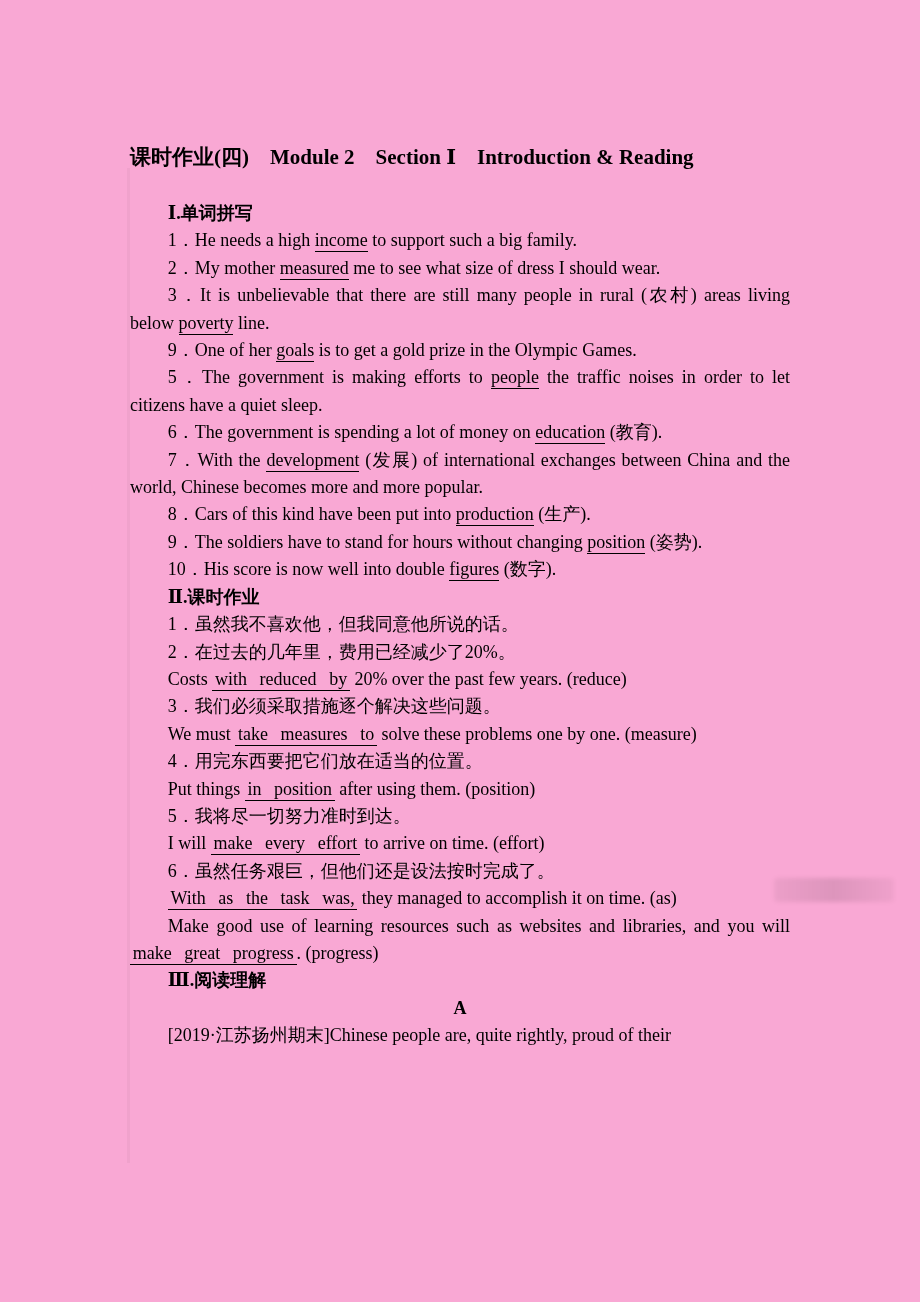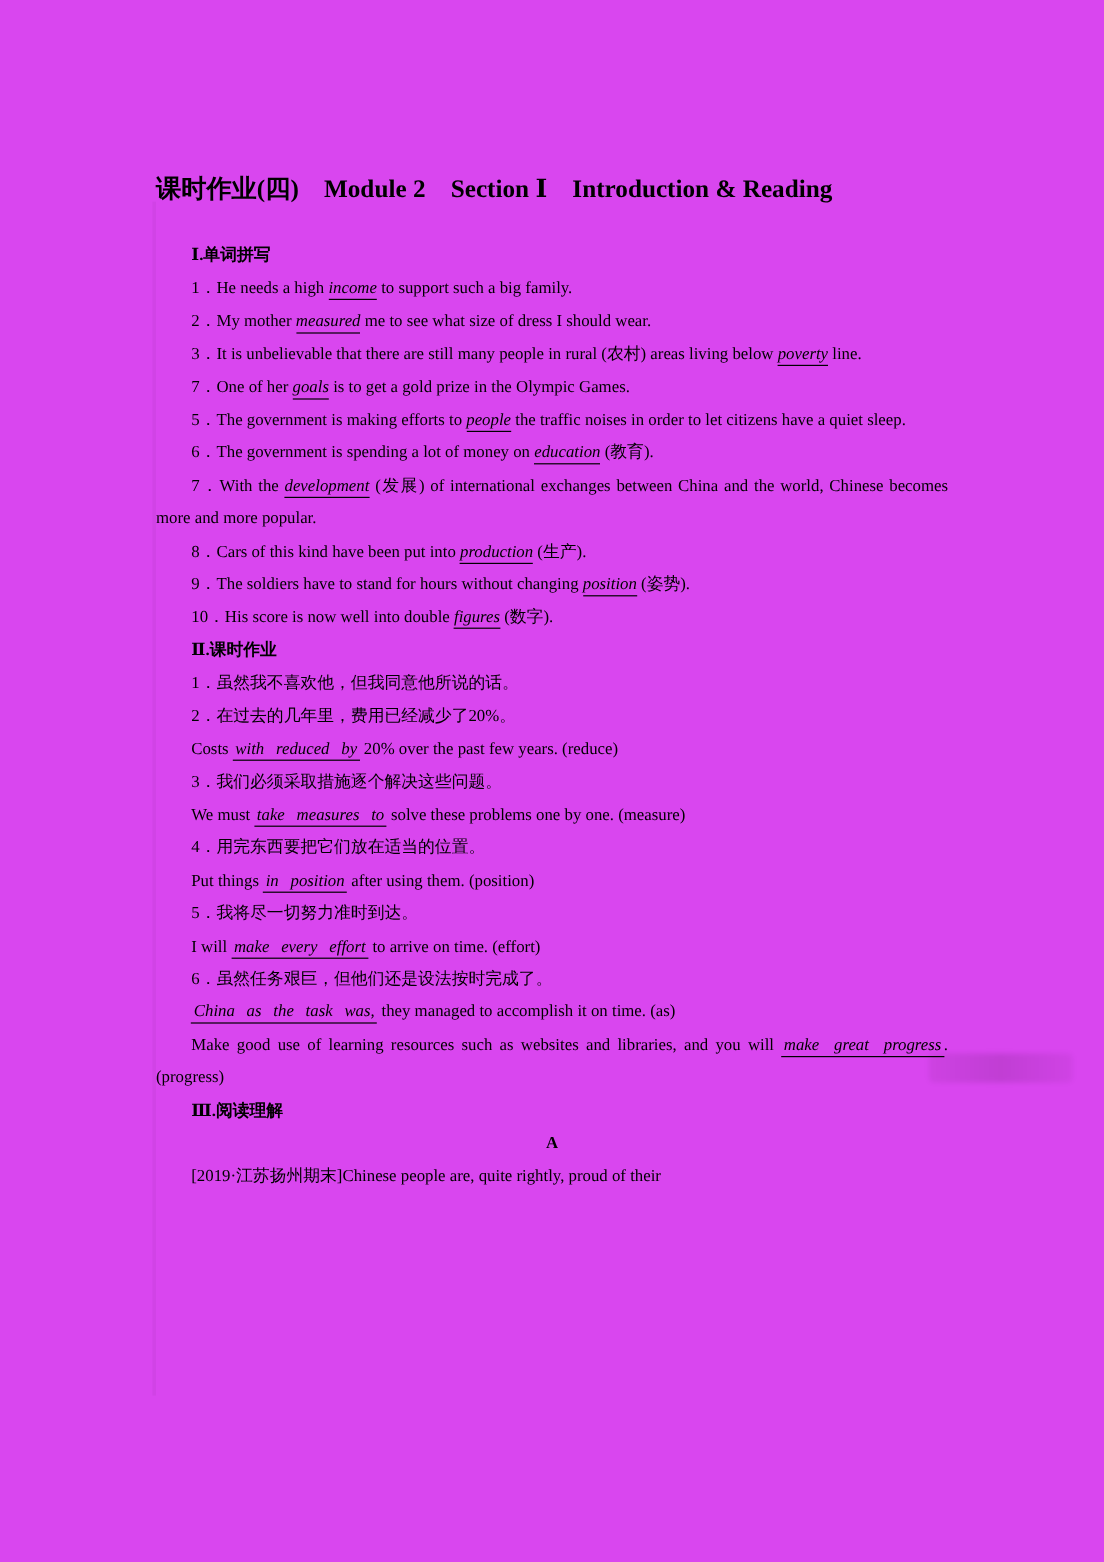--- a/index.html
+++ b/index.html
@@ -2,55 +2,54 @@
 <html><head>
 <meta charset="utf-8">
 <style>
   * { margin: 0; padding: 0; box-sizing: border-box; }
   html, body { background: #ffffff; }
   .page {
     position: relative;
     width: 920px;
     height: 1302px;
     margin: 0 auto;
-    background: #d946ef;
+    background: #f9a8d4;
     color: #000;
     font-family: "Liberation Serif", "DejaVu Serif", serif;
     overflow: hidden;
     padding-left: 40px;
   }
   .content {
     position: absolute;
     left: 130px;
     right: 130px;
     top: 144px;
   }
   .title {
     font-size: 21px;
     font-weight: bold;
     line-height: 27px;
     margin-bottom: 29px;
     text-indent: 0;
   }
   .para, .heading, .center {
-    font-size: 14px;
+    font-size: 18px;
     line-height: 27.4px;
     text-align: justify;
     text-indent: 2.1em;
   }
   .heading { font-weight: bold; }
   .center {
     text-align: center;
     text-indent: 0;
     font-weight: bold;
   }
   .u {
     border-bottom: 1px solid #000;
     padding-bottom: 1px;
-    font-style: italic;
   }
   .blank {
     word-spacing: 0.45em;
     padding-left: 0.15em;
     padding-right: 0.15em;
   }
   
   .scan-streak {
     position: absolute;
     left: 127px;
@@ -76,38 +75,38 @@
 <div class="page">
   <div class="scan-streak"></div>
   <div class="watermark"></div>
   <div class="content">
     <h1 class="title">课时作业(四)　Module 2　Section Ⅰ　Introduction &amp; Reading</h1>
     <div id="doc-body">
         <p class="heading"><span>Ⅰ.单词拼写</span></p>
         <p class="para"><span>1．He needs a high </span><span class="u">income</span><span> to support such a big family.</span></p>
         <p class="para"><span>2．My mother </span><span class="u">measured</span><span> me to see what size of dress I should wear.</span></p>
         <p class="para"><span>3．It is unbelievable that there are still many people in rural (农村) areas living below </span><span class="u">poverty</span><span> line.</span></p>
-        <p class="para"><span>7．One of her </span><span class="u">goals</span><span> is to get a gold prize in the Olympic Games.</span></p>
+        <p class="para"><span>9．One of her </span><span class="u">goals</span><span> is to get a gold prize in the Olympic Games.</span></p>
         <p class="para"><span>5．The government is making efforts to </span><span class="u">people</span><span> the traffic noises in order to let citizens have a quiet sleep.</span></p>
         <p class="para"><span>6．The government is spending a lot of money on </span><span class="u">education</span><span> (教育).</span></p>
         <p class="para"><span>7．With the </span><span class="u">development</span><span> (发展) of international exchanges between China and the world, Chinese becomes more and more popular.</span></p>
         <p class="para"><span>8．Cars of this kind have been put into </span><span class="u">production</span><span> (生产).</span></p>
         <p class="para"><span>9．The soldiers have to stand for hours without changing </span><span class="u">position</span><span> (姿势).</span></p>
         <p class="para"><span>10．His score is now well into double </span><span class="u">figures</span><span> (数字).</span></p>
         <p class="heading"><span>Ⅱ.课时作业</span></p>
         <p class="para"><span>1．虽然我不喜欢他，但我同意他所说的话。</span></p>
         <p class="para"><span>2．在过去的几年里，费用已经减少了20%。</span></p>
         <p class="para"><span>Costs </span><span class="u blank">with reduced by</span><span> 20% over the past few years. (reduce)</span></p>
         <p class="para"><span>3．我们必须采取措施逐个解决这些问题。</span></p>
         <p class="para"><span>We must </span><span class="u blank">take measures to</span><span> solve these problems one by one. (measure)</span></p>
         <p class="para"><span>4．用完东西要把它们放在适当的位置。</span></p>
         <p class="para"><span>Put things </span><span class="u blank">in position</span><span> after using them. (position)</span></p>
         <p class="para"><span>5．我将尽一切努力准时到达。</span></p>
         <p class="para"><span>I will </span><span class="u blank">make every effort</span><span> to arrive on time. (effort)</span></p>
         <p class="para"><span>6．虽然任务艰巨，但他们还是设法按时完成了。</span></p>
-        <p class="para"><span class="u blank">China as the task was,</span><span> they managed to accomplish it on time. (as)</span></p>
+        <p class="para"><span class="u blank">With as the task was,</span><span> they managed to accomplish it on time. (as)</span></p>
         <p class="para"><span>Make good use of learning resources such as websites and libraries, and you will </span><span class="u blank">make great progress</span><span>. (progress)</span></p>
         <p class="heading"><span>Ⅲ.阅读理解</span></p>
         <p class="center"><span>A</span></p>
         <p class="para"><span>[2019·江苏扬州期末]Chinese people are, quite rightly, proud of their</span></p>
       </div>
   </div>
 </div>
 
 </body></html>

